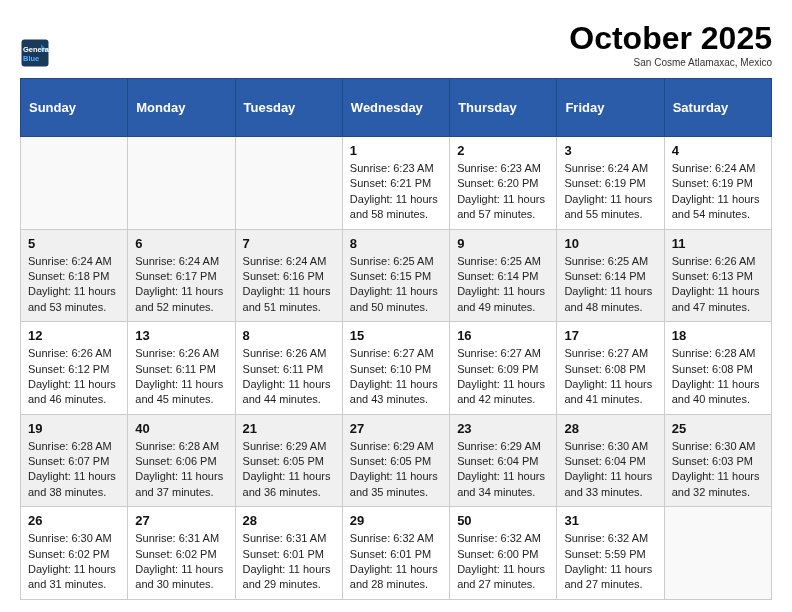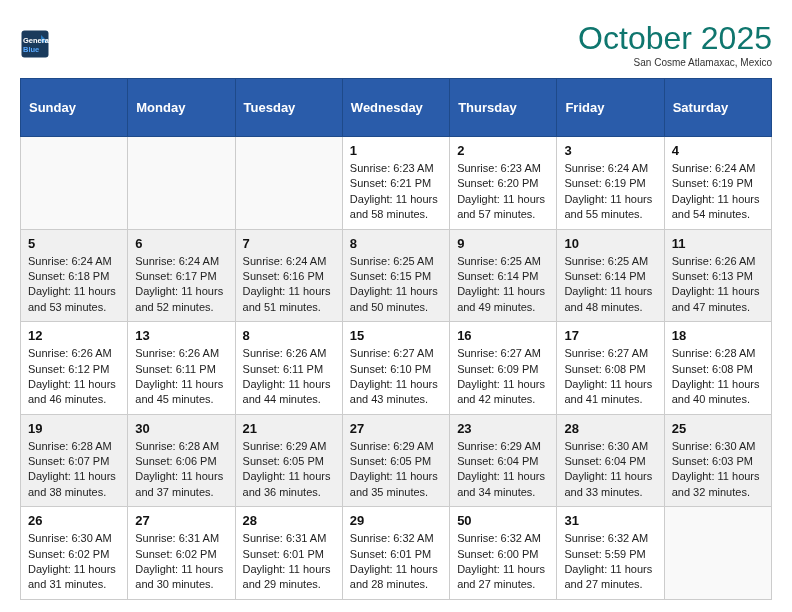--- a/index.html
+++ b/index.html
@@ -6,39 +6,39 @@
     body {
       font-family: Arial, sans-serif;
       background: #fff;
       width: 792px;
       min-height: 612px;
       padding: 20px;
     }
     .header {
       display: flex;
       justify-content: space-between;
-      align-items: center;
+      align-items: flex-end;
       margin-bottom: 10px;
     }
     .logo {
       display: flex;
       align-items: center;
       gap: 4px;
     }
     .logo-icon {
       width: 30px;
       height: 30px;
     }
     .title-section {
       text-align: right;
     }
     .month-title {
       font-size: 32px;
-      font-weight: normal;
-      color: #0f766e;
+      font-weight: bold;
+      color: #000000;
     }
     .location {
       font-size: 10px;
       color: #333;
     }
     .calendar {
       width: 100%;
       border-collapse: collapse;
       border: 1px solid #ccc;
     }
@@ -247,21 +247,21 @@
       </tr>
       <tr class="row-shaded">
         <td>
           <div class="day-number">19</div>
           <div class="day-info" style="white-space: pre-line;">Sunrise: 6:28 AM
 Sunset: 6:07 PM
 Daylight: 11 hours
 and 38 minutes.</div>
         </td>
         <td>
-          <div class="day-number">30</div>
+          <div class="day-number">40</div>
           <div class="day-info" style="white-space: pre-line;">Sunrise: 6:28 AM
 Sunset: 6:06 PM
 Daylight: 11 hours
 and 37 minutes.</div>
         </td>
         <td>
           <div class="day-number">21</div>
           <div class="day-info" style="white-space: pre-line;">Sunrise: 6:29 AM
 Sunset: 6:05 PM
 Daylight: 11 hours

